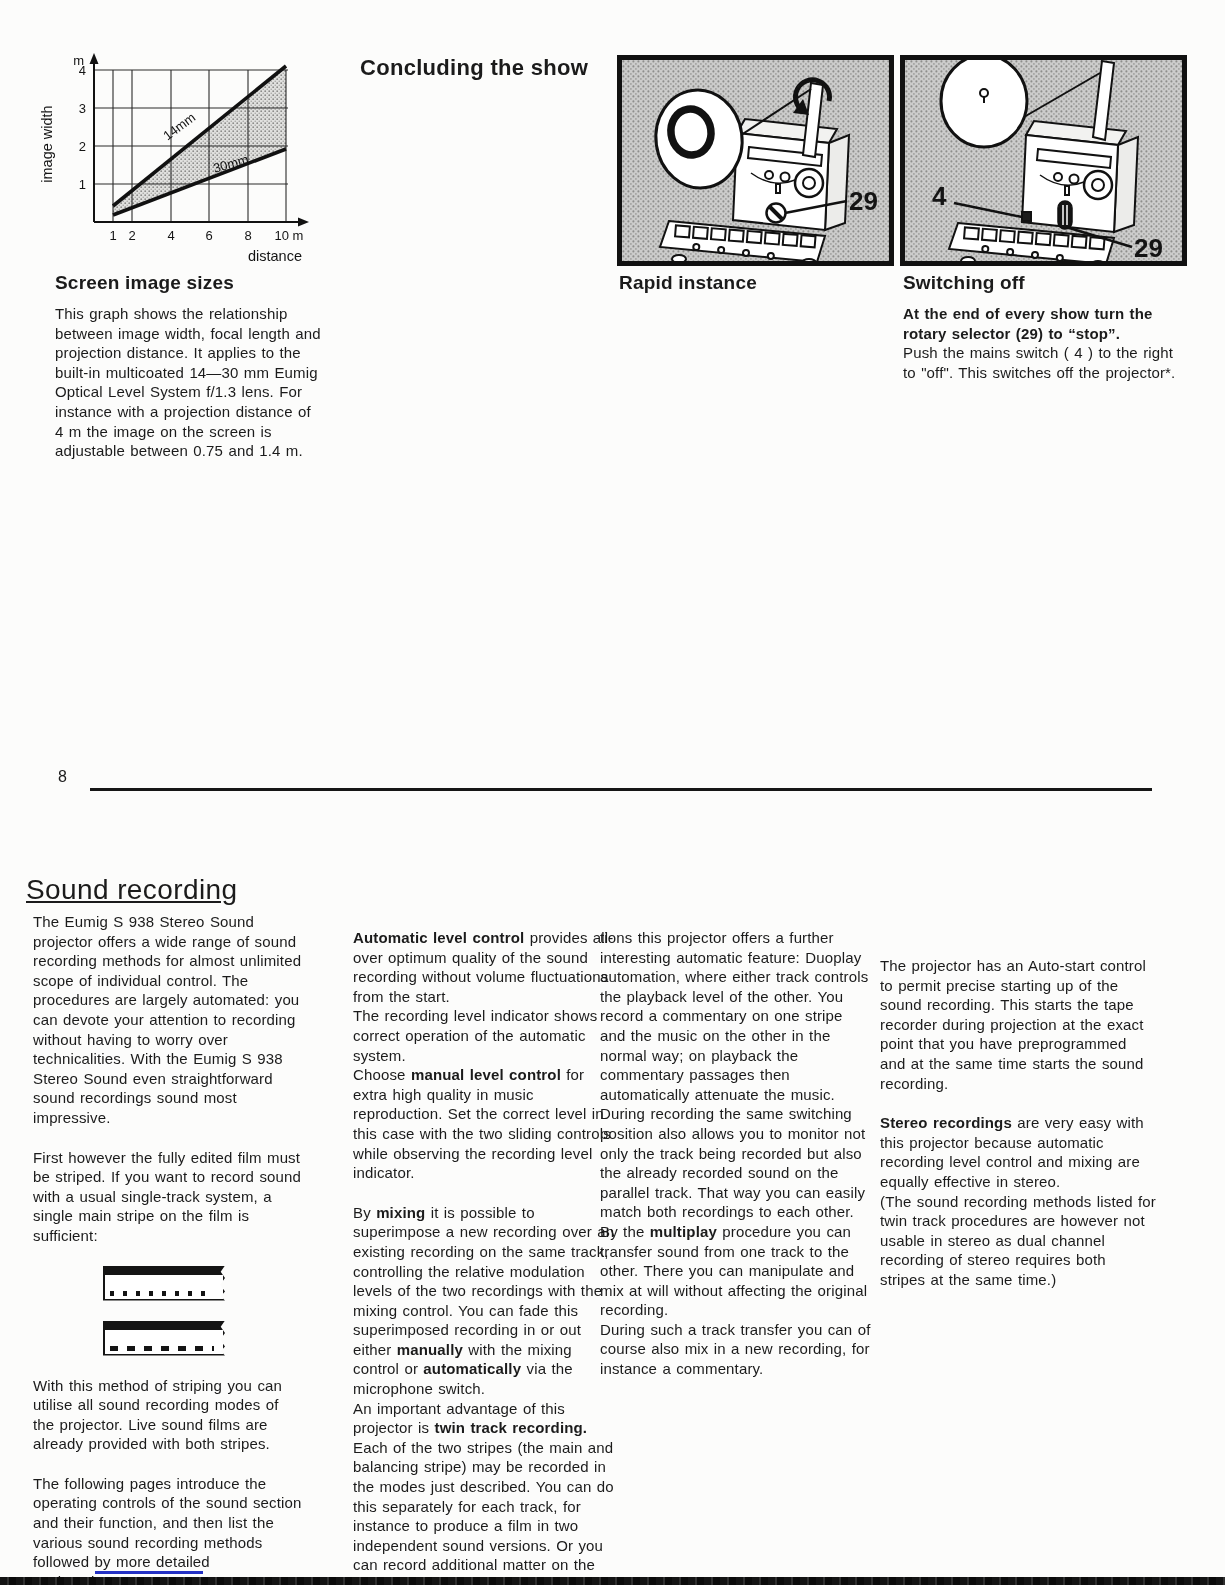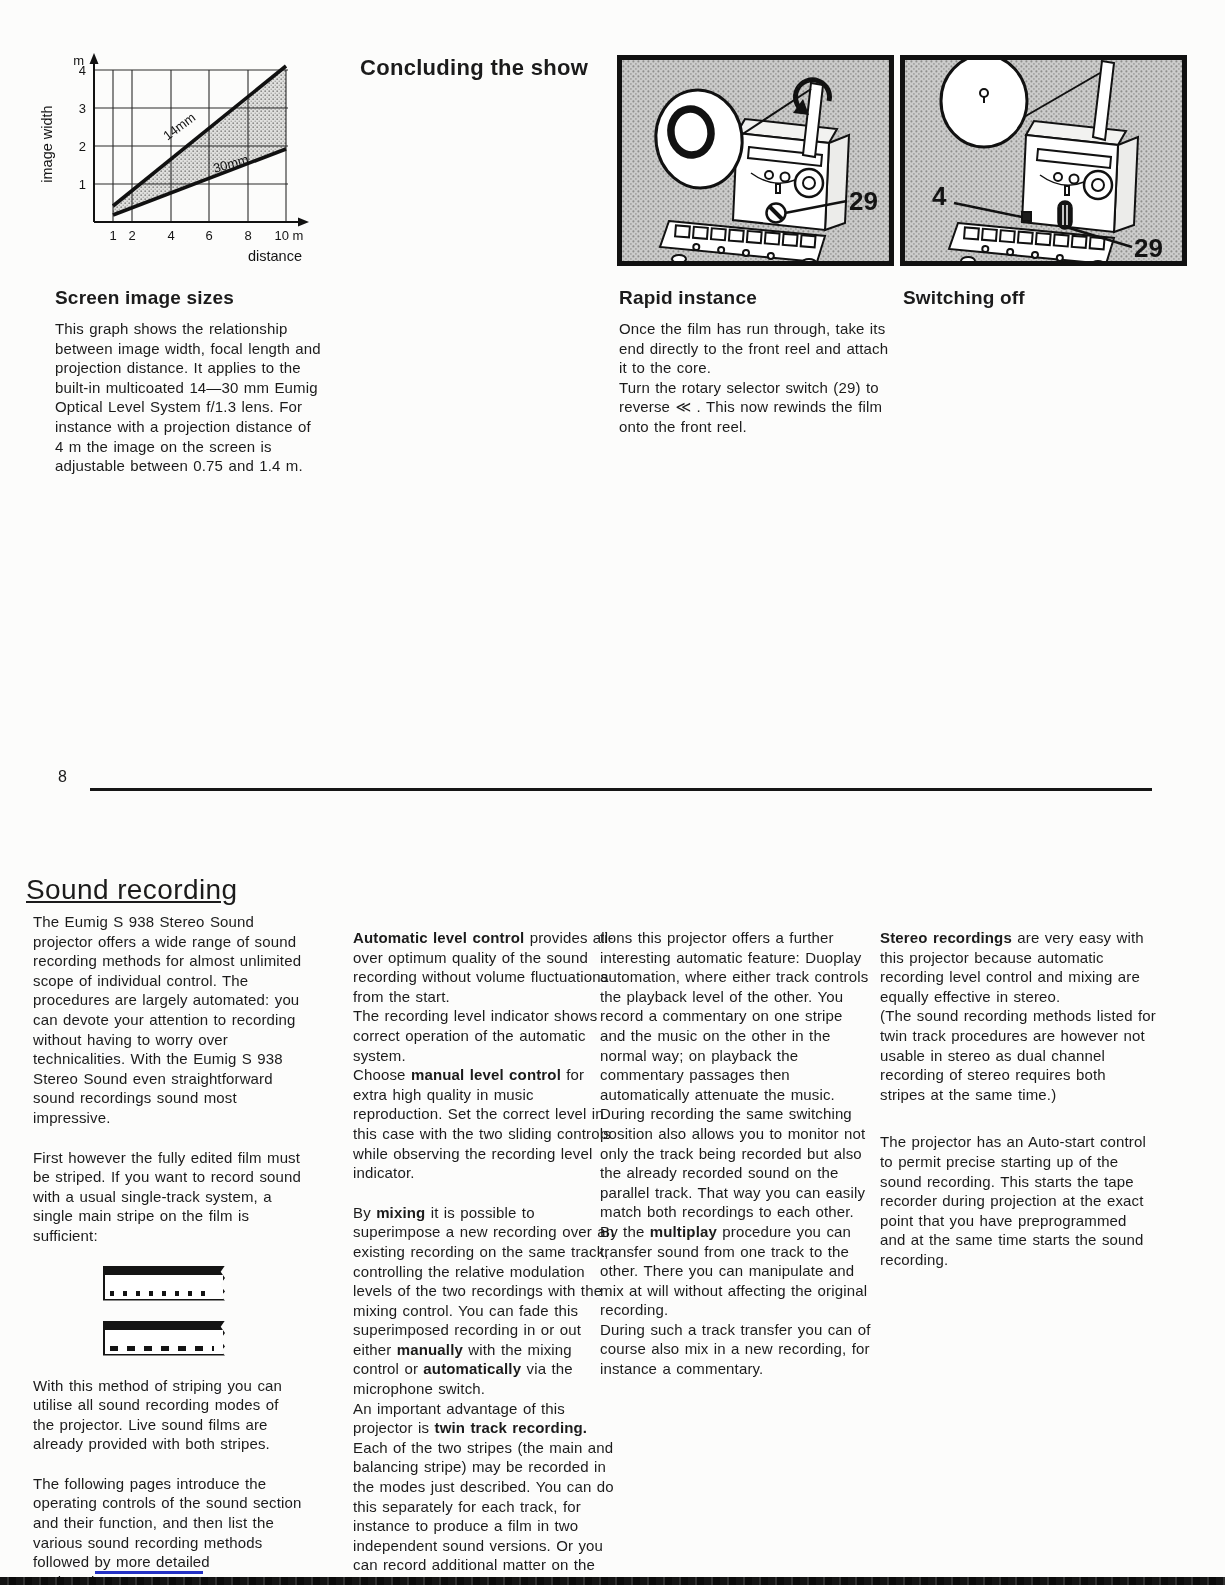--- a/index.html
+++ b/index.html
@@ -7,21 +7,21 @@
     position:relative;
     width:1225px;height:1585px;
     background:#fcfcfb;
     font-family:"Liberation Sans",sans-serif;
     color:#1b1b1b;
     overflow:hidden;
     margin:0 auto;
   }
   .abs{position:absolute;}
   .sec-title{
-    font-size:19px;font-weight:700;letter-spacing:.2px;margin:15px 0 10px 0;
+    font-size:19px;font-weight:700;letter-spacing:.2px;margin:0 0 10px 0;
   }
   .body-text{
     font-size:15px;line-height:19.6px;letter-spacing:.15px;word-spacing:1px;
     white-space:pre-line;
   }
   .para{margin:0 0 20px 0;white-space:pre-line;}
   .b{font-weight:700;}
   .top-heading{
     font-size:22px;font-weight:600;letter-spacing:.3px;
   }
@@ -260,26 +260,26 @@
     </svg>
   </div>
 
   <div class="abs" style="left:55px;top:272px;width:268px;">
     <h3 class="sec-title">Screen image sizes</h3>
     <div class="body-text">This graph shows the relationship between image width, focal length and projection distance. It applies to the built-in multicoated 14—30 mm Eumig Optical Level System f/1.3 lens. For instance with a projection distance of 4 m the image on the screen is adjustable between 0.75 and 1.4 m.</div>
   </div>
 
   <div class="abs" style="left:619px;top:272px;width:278px;">
     <h3 class="sec-title">Rapid instance</h3>
-    <div class="body-text">Once the film has run through, take its end directly to the front reel and attach it to the core.
-Turn the rotary selector switch (29) to reverse ≪ . This now rewinds the film onto the front reel.</div>
   </div>
 
   <div class="abs" style="left:903px;top:272px;width:285px;">
     <h3 class="sec-title">Switching off</h3>
+    <div class="body-text"><span class="b">At the end of every show turn the rotary selector (29) to “stop”.</span><span>
+Push the mains switch ( 4 ) to the right to "off". This switches off the projector*.</span></div>
   </div>
 
 
   <div class="abs page-number" style="left:58px;top:768px;">8</div>
   <div class="abs rule" style="left:90px;top:788px;width:1062px;height:3px;"></div>
 
   <div class="abs sound-heading" style="left:26px;top:874px;text-decoration:underline;">Sound recording</div>
 
   <div class="col" style="left:33px;top:912px;width:272px;height:666px;">
     <p class="para">The Eumig S 938 Stereo Sound projector offers a wide range of sound recording methods for almost unlimited scope of individual control. The procedures are largely automated: you can devote your attention to recording without having to worry over technicalities. With the Eumig S 938 Stereo Sound even straightforward sound recordings sound most impressive.</p>
@@ -304,21 +304,21 @@
   </div>
 
   <div class="col" style="left:600px;top:928px;width:272px;height:650px;">
     <p class="para"><span>tions this projector offers a further interesting automatic feature: Duoplay automation, where either track controls the playback level of the other. You record a commentary on one stripe and the music on the other in the normal way; on playback the commentary passages then automatically attenuate the music.
 During recording the same switching position also allows you to monitor not only the track being recorded but also the already recorded sound on the parallel track. That way you can easily match both recordings to each other.
 By the </span><span class="b">multiplay</span><span> procedure you can transfer sound from one track to the other. There you can manipulate and mix at will without affecting the original recording.
 During such a track transfer you can of course also mix in a new recording, for instance a commentary.</span></p>
   </div>
 
   <div class="col" style="left:880px;top:928px;width:276px;height:650px;">
+    <p class="para" style="margin-top:28px;">The projector has an Auto-start control to permit precise starting up of the sound recording. This starts the tape recorder during projection at the exact point that you have preprogrammed and at the same time starts the sound recording.</p>
     <p class="para"><span class="b">Stereo recordings</span><span> are very easy with this projector because automatic recording level control and mixing are equally effective in stereo.
 (The sound recording methods listed for twin track procedures are however not usable in stereo as dual channel recording of stereo requires both stripes at the same time.)</span></p>
-    <p class="para" style="margin-top:28px;">The projector has an Auto-start control to permit precise starting up of the sound recording. This starts the tape recorder during projection at the exact point that you have preprogrammed and at the same time starts the sound recording.</p>
   </div>
 
   <div class="abs blue-line" style="left:95px;top:1571px;width:108px;height:2.5px;"></div>
   <div class="abs bottom-bar" style="left:0;top:1577px;width:1225px;height:8px;"></div>
 
 </div>
 
 </body></html>

